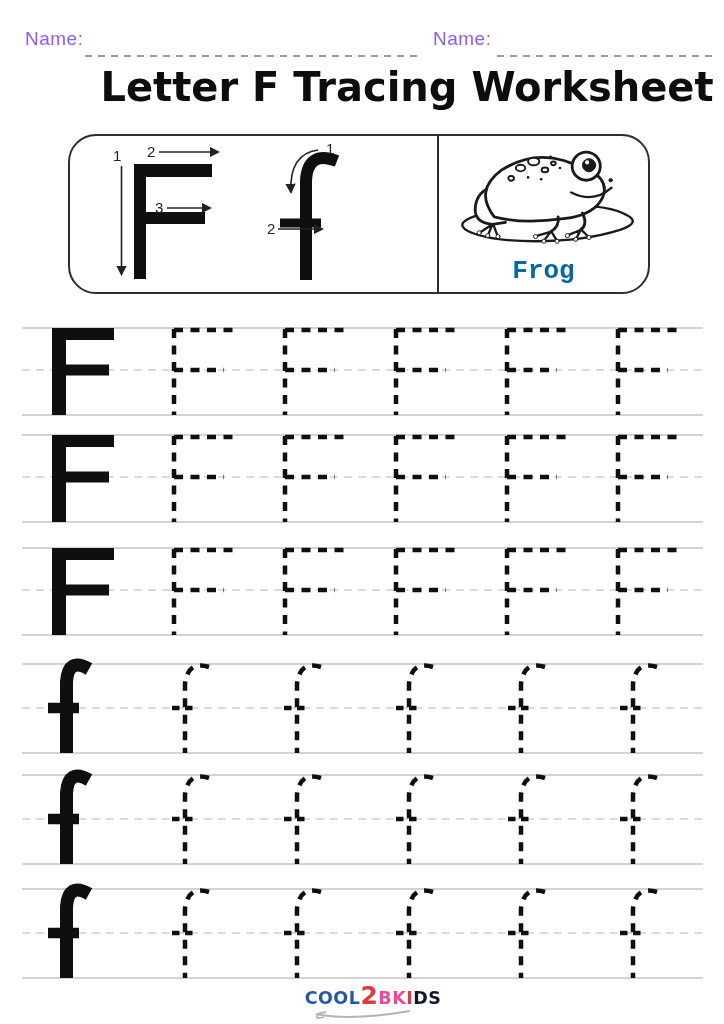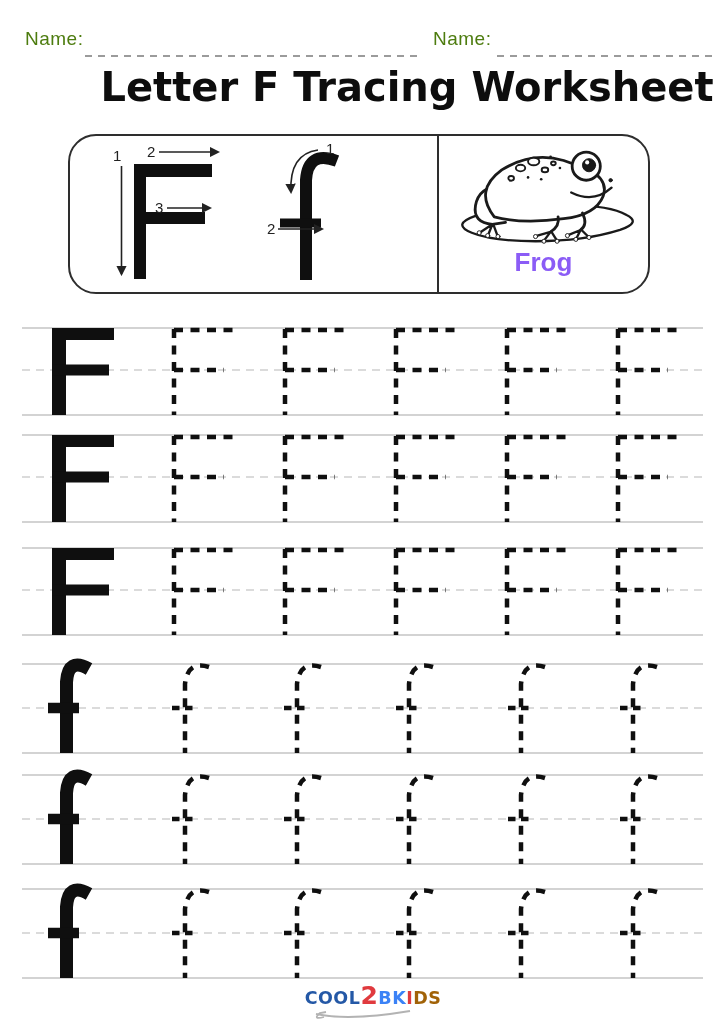--- a/index.html
+++ b/index.html
@@ -1,43 +1,43 @@
 <!DOCTYPE html>
 <html><head>
 <meta charset="utf-8">
 <style>
   html,body { margin:0; padding:0; background:#ffffff; }
   .page { position:relative; width:724px; height:1024px; background:#fff;
           font-family:"Liberation Sans", sans-serif; overflow:hidden; }
 
   
-  .header-label { position:absolute; top:28px; font-size:19px; color:#4d7c0f;
+  .header-label { position:absolute; top:28px; font-size:19px; color:#8b5cf6;
                   letter-spacing:.5px; }
   .dash-line { position:absolute; height:2px;
                background:repeating-linear-gradient(90deg,#9b9b9b 0 7px,transparent 7px 13px); }
   #name-line { left:85px;  top:55px; width:335px; }
   #date-line { left:497px; top:55px; width:221px; }
 
   
   .title { position:absolute; top:64px; left:0; width:100%; text-align:center;
            font-family:"DejaVu Sans", sans-serif; font-weight:bold;
            font-size:40px; color:#0d0d0d;padding-left:45px; }
 
   
   .guide-box { position:absolute; left:68px; top:134px; width:582px; height:160px;
                box-sizing:border-box; border:2.5px solid #2e2e2e; border-radius:28px;
                background:#fff; }
   .guide-divider { position:absolute; left:367px; top:0; width:2px; height:100%;
                    background:#2e2e2e; }
   .diagram-svg { position:absolute; left:0; top:0; }
   .frog-wrap { position:absolute; left:369px; top:0; width:209px; height:100%; }
   .frog-wrap svg { display:block; margin:2px auto 0 auto; }
-  .frog-label { position:absolute; bottom:14px; left:0; width:100%; text-align:center;
-                font-family:Liberation Sans, sans-serif; font-weight:bold;
-                font-size:26px; color:#8b5cf6; }
+  .frog-label { position:absolute; bottom:6px; left:0; width:100%; text-align:center;
+                font-family:Liberation Mono, monospace; font-weight:bold;
+                font-size:26px; color:#0369a1; }
 
   .stroke-num { font-family:"Liberation Sans", sans-serif; font-size:15px; fill:#222; }
 
   
   #rows svg { position:absolute; left:0; }
 
   
   .logo { position:absolute; top:983px; left:0; width:100%; text-align:center;
           font-family:"DejaVu Sans", sans-serif; font-weight:bold; line-height:26px; }
   .logo span { font-size:17.5px; letter-spacing:.5px; vertical-align:baseline; }
@@ -326,20 +326,20 @@
           <line x1="508" y1="58" x2="533" y2="58" stroke-dasharray="7.5 5.5"></line>
         </g>
         <g stroke="#0f0f0f" stroke-width="4.5" stroke-dasharray="9 7.5" fill="none">
           <path d="M 657 17 Q 636 10 633 34 L 633 103"></path>
           <line x1="620" y1="58" x2="645" y2="58" stroke-dasharray="7.5 5.5"></line>
         </g>
       </svg>
     </div>
 
   <div class="logo">
-    <span id="logo-text"><span style="color: rgb(36, 88, 166); margin-left: 22px;">COOL</span><span class="big" style="color: rgb(224, 58, 62);">2</span><span style="color: #3b82f6; text-align: center;">BK</span><span style="color: rgb(224, 58, 62);">I</span><span style="color: #a16207;">DS</span></span>
+    <span id="logo-text"><span style="color: rgb(36, 88, 166); margin-left: 22px;">COOL</span><span class="big" style="color: rgb(224, 58, 62);">2</span><span style="color: #ec4899; text-align: center;">BK</span><span style="color: rgb(224, 58, 62);">I</span><span style="color: #0f172a;">DS</span></span>
     <svg class="logo-swoosh" width="104" height="13" viewBox="0 0 104 13">
       <path d="M14 9 Q2 12 10 5 L16 4" fill="none" stroke="#b3b3b3" stroke-width="1.8"></path>
       <path d="M6 6 Q40 13 100 3" fill="none" stroke="#b3b3b3" stroke-width="2"></path>
     </svg>
   </div>
 
 </div>
 
 </body></html>

